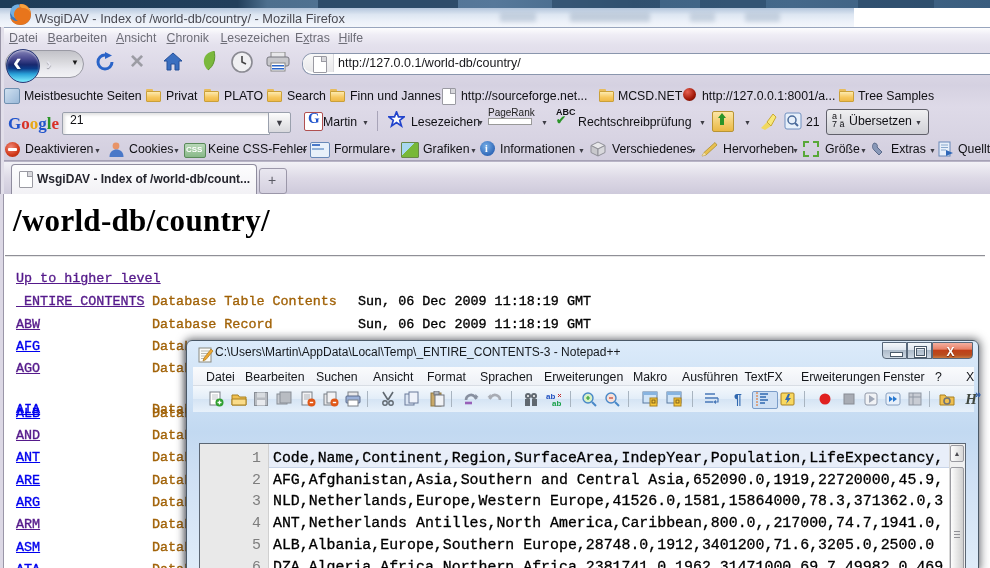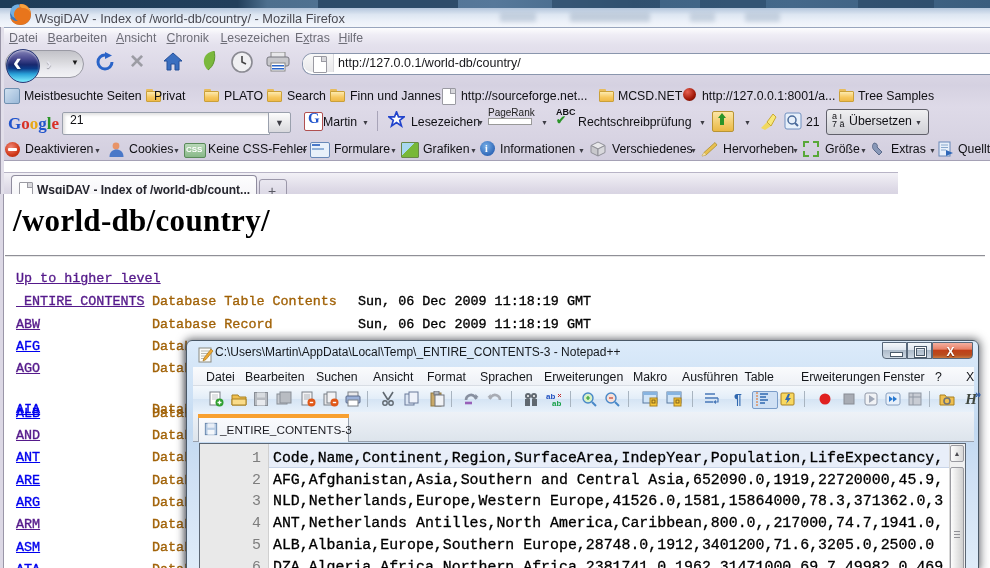--- a/index.html
+++ b/index.html
@@ -1,19 +1,19 @@
 <!DOCTYPE html>
 <html><head><meta charset="utf-8"><style>
 html,body{margin:0;padding:0;}
 body{width:990px;height:568px;overflow:hidden;font-family:"Liberation Sans",sans-serif;background:#fff;}
 #stage{position:relative;width:990px;height:568px;overflow:hidden;}
 .abs{position:absolute;}
 #topstrip{position:absolute;left:0;top:0;width:990px;height:8px;background:linear-gradient(90deg,#1e3c58 0%,#223f5c 24%,#4d6f8e 27%,#56789a 50%,#3f6384 64%,#44688a 80%,#3a5d7e 100%);}
 .tsd{position:absolute;top:0;height:8px;background:#24425f;opacity:.8;}
-#titlebar{position:absolute;left:0;top:8px;width:990px;height:19px;background:linear-gradient(180deg,#b4c6dc 0%,#dde6f2 35%,#ecf1f9 70%,#f3f6fb 100%);text-align:right;}
+#titlebar{position:absolute;left:0;top:8px;width:854px;height:19px;background:linear-gradient(180deg,#b4c6dc 0%,#dde6f2 35%,#ecf1f9 70%,#f3f6fb 100%);text-align:right;}
 #title-text{position:absolute;left:35px;top:3px;font-size:12.8px;color:#4a4a52;}
 .blur1{filter:blur(2px);}
 #menubar{position:absolute;left:0;top:27px;width:990px;height:18px;background:linear-gradient(180deg,#fdfdfe 0%,#efedf5 40%,#e4e1ed 100%);border-top:1px solid #98a5bd;box-sizing:border-box;}
 .mi{position:absolute;top:3px;font-size:12.3px;color:#6d6d77;}
 .mi u{text-decoration:underline;}
 #navbar{position:absolute;left:0;top:45px;width:990px;height:40px;background:linear-gradient(180deg,#e4e1ed 0%,#ddd9e7 55%,#d5d1e1 100%);}
 #capsule{position:absolute;left:5px;top:5px;width:77px;height:26px;border-radius:14px;background:linear-gradient(180deg,#c2c2c8 0%,#d8d8dc 40%,#e9e9ee 70%,#f2f2f5 100%);border:1px solid #9a9aa4;}
 #backbtn{position:absolute;left:6px;top:3.5px;width:32px;height:32px;border-radius:50%;background:linear-gradient(180deg,#8484b8 0%,#4a4a90 28%,#18286e 46%,#0c3c88 58%,#28a0d8 75%,#70e0f8 95%);border:1px solid #2a3a78;box-shadow:inset 0 1px 2px rgba(255,255,255,.5);}
 #backarrow{position:absolute;left:13px;top:5px;width:18px;height:25px;font-size:26px;font-weight:bold;color:#fff;line-height:24px;text-shadow:0 1px 2px rgba(0,20,60,.5);}
 #fwdarrow{position:absolute;left:46px;top:10px;font-size:17px;font-weight:bold;color:#e8e8f0;line-height:17px;text-shadow:0 1px 1px #9a9aa4;}
@@ -28,21 +28,21 @@
 .folder{position:absolute;top:4px;width:16px;height:13px;}
 .folder:before{content:"";position:absolute;left:0;top:0;width:7px;height:4px;background:#e8bc5c;border-radius:1px;}
 .folder:after{content:"";position:absolute;left:0;top:2px;width:15px;height:11px;background:linear-gradient(180deg,#fdeaae 0%,#f6c75e 60%,#efba48 100%);border:1px solid #caa039;border-radius:1px;box-sizing:border-box;}
 #googlebar{position:absolute;left:0;top:107px;width:990px;height:30px;background:linear-gradient(180deg,#dedae8 0%,#d8d4e3 100%);}
 .gt{position:absolute;top:8px;font-size:12.3px;color:#101014;white-space:nowrap;}
 #gsearch{position:absolute;left:62px;top:5px;width:206px;height:21px;background:#fff;border:1px solid #9aa0ad;border-radius:2px 0 0 2px;box-shadow:inset 2px 2px 3px rgba(0,0,0,.12);}
 #gsdrop{position:absolute;left:268px;top:5px;width:23px;height:21px;background:linear-gradient(180deg,#fcfcfc,#d8d8dc);border:1px solid #9aa0ad;border-radius:0 2px 2px 0;box-sizing:border-box;}
 .drop{position:absolute;font-size:7px;color:#3c3c44;}
 #webdev{position:absolute;left:0;top:137px;width:990px;height:24px;background:linear-gradient(180deg,#d8d4e3 0%,#d2cede 100%);border-bottom:1px solid #a5a1b5;box-sizing:border-box;}
 .wt{position:absolute;top:5px;font-size:12.3px;color:#101014;white-space:nowrap;}
-#tabbar{position:absolute;left:0;top:172px;width:898px;height:33px;background:linear-gradient(180deg,#f2f1f6 0%,#ddd9e6 50%,#cecadb 100%);border-top:1px solid #b8b4c6;box-sizing:border-box;}
+#tabbar{position:absolute;left:0;top:161px;width:990px;height:33px;background:linear-gradient(180deg,#f2f1f6 0%,#ddd9e6 50%,#cecadb 100%);border-top:1px solid #b8b4c6;box-sizing:border-box;}
 #tab1{position:absolute;left:11px;top:2px;width:244px;height:30px;background:linear-gradient(180deg,#fdfdfe 0%,#f2f1f5 100%);border:1px solid #8f8c9e;border-bottom:none;border-radius:4px 4px 0 0;}
 #tabtext{position:absolute;left:37px;top:10px;width:214px;overflow:hidden;white-space:nowrap;font-size:12px;font-weight:bold;color:#26262e;}
 #newtab{position:absolute;left:259px;top:6px;width:26px;height:24px;background:linear-gradient(180deg,#e9e7f0,#d4d0df);border:1px solid #9b97a9;border-radius:3px;}
 #plus{position:absolute;left:8px;top:4px;font-size:14px;color:#5a5a64;line-height:14px;}
 #content{position:absolute;left:0;top:194px;width:990px;height:374px;background:#fff;}
 #content-edge{position:absolute;left:0;top:0;width:3px;height:374px;background:#dcd8e5;}
 #content-line{position:absolute;left:3px;top:0;width:1px;height:374px;background:#9a96a8;}
 h1{position:absolute;left:13px;top:9px;margin:0;font-family:"Liberation Serif",serif;font-size:31px;letter-spacing:.3px;font-weight:bold;color:#000;}
 #rule{position:absolute;left:5px;top:61px;width:980px;height:1px;background:#8f8f97;border-bottom:1px solid #e8e8e8;}
 .mono{font-family:"Liberation Mono",monospace;font-size:13.4px;white-space:pre;-webkit-text-stroke:.35px;}
@@ -136,21 +136,21 @@
       </svg>
 <div id="urlbar"></div>
 <div id="urlfav"></div>
 <div class="pageico" style="left:313px;top:11px;"></div>
 <div id="urltext">http://127.0.0.1/world-db/country/</div>
 </div>
 <div id="bookmarks">
 <div class="abs" style="left:4px;top:3px;width:14px;height:14px;border-radius:2px;background:linear-gradient(135deg,#cfe0f0,#9ab8d8);border:1px solid #7090b0;"></div>
 <div class="bmi" style="left:24px">Meistbesuchte Seiten</div>
 <div class="folder" style="left:146px"></div>
-      <div class="bmi" style="left:154px">Privat</div>
+      <div class="bmi" style="left:166px">Privat</div>
 <div class="folder" style="left:204px"></div>
       <div class="bmi" style="left:224px">PLATO</div>
 <div class="folder" style="left:267px"></div>
       <div class="bmi" style="left:287px">Search</div>
 <div class="folder" style="left:330px"></div>
       <div class="bmi" style="left:350px">Finn und Jannes</div>
 <div class="pageico" style="left:442px;top:3px;"></div>
       <div class="bmi" style="left:461px">http://sourceforge.net...</div>
 <div class="folder" style="left:599px"></div>
       <div class="bmi" style="left:618px">MCSD.NET</div>
@@ -312,21 +312,21 @@
 <div id="npp-menu">
 <span class="nm" style="left:13px">Datei</span>
         <span class="nm" style="left:52px">Bearbeiten</span>
         <span class="nm" style="left:123px">Suchen</span>
         <span class="nm" style="left:180px">Ansicht</span>
         <span class="nm" style="left:234px">Format</span>
         <span class="nm" style="left:287px">Sprachen</span>
         <span class="nm" style="left:351px">Erweiterungen</span>
         <span class="nm" style="left:440px">Makro</span>
         <span class="nm" style="left:489px">Ausführen</span>
-        <span class="nm" style="left:551.5px">Table</span>
+        <span class="nm" style="left:551.5px">TextFX</span>
         <span class="nm" style="left:608px">Erweiterungen</span>
         <span class="nm" style="left:690px">Fenster</span>
         <span class="nm" style="left:742px">?</span>
         <span class="nm" style="left:773px">X</span>
 </div>
 <div id="npp-toolbar">
 <svg class="tbi" style="left:15px" viewBox="0 0 16 16">
           <rect x="2" y="1" width="10" height="13" fill="#fff" stroke="#7a8088"></rect>
           <path d="M4 4 h6 M4 6 h6 M4 8 h6" stroke="#c0c4c8"></path>
           <circle cx="11.5" cy="11.5" r="4" fill="#30a030"></circle>
@@ -463,31 +463,20 @@
           <rect x="2" y="2" width="12" height="12" fill="#c8ccd4" stroke="#9098a4"></rect>
           <path d="M2 6 h12 M6 2 v12" stroke="#9098a4"></path>
         </svg>
 <div class="tsep" style="left:736px"></div>
 <svg class="tbi" style="left:746px" viewBox="0 0 16 16">
           <path d="M1 4 h5 l1.5 2 H15 v8 H1 Z" fill="#f0c050" stroke="#a88020"></path>
           <circle cx="8" cy="10" r="3" fill="none" stroke="#707478" stroke-width="1.6"></circle>
         </svg>
 <div class="tbi" style="left:770px;font-family:'Liberation Serif',serif;font-style:italic;font-weight:bold;font-size:15px;color:#404840;line-height:16px;text-align:center;">H</div>
 <div class="abs" style="left:782px;top:2px;font-size:11px;font-weight:bold;color:#3060b0;">»</div>
-</div>
-<div id="npp-tabbar">
-<div id="npp-tab">
-          <div id="npp-tabstripe"></div>
-<svg class="abs" style="left:5px;top:7px" width="14" height="14" viewBox="0 0 16 16">
-            <rect x="1.5" y="1.5" width="13" height="13" fill="#b8cce4" stroke="#6080a8"></rect>
-            <rect x="4" y="1.5" width="8" height="5" fill="#e8eef6"></rect>
-            <rect x="4" y="9" width="8" height="5.5" fill="#f4f7fb"></rect>
-          </svg>
-<div id="npp-tabtext">_ENTIRE_CONTENTS-3</div>
-</div>
 </div>
 <div id="npp-editor">
 <div id="npp-margin"></div>
 <div id="npp-nums">
           <div>1</div>
           <div>2</div>
           <div>3</div>
           <div>4</div>
           <div>5</div>
           <div>6</div>

